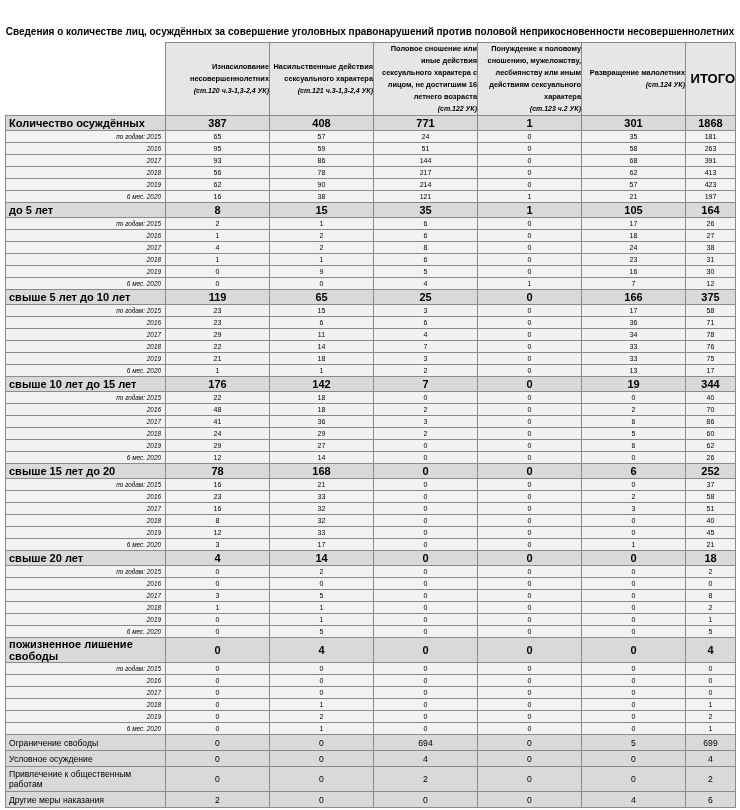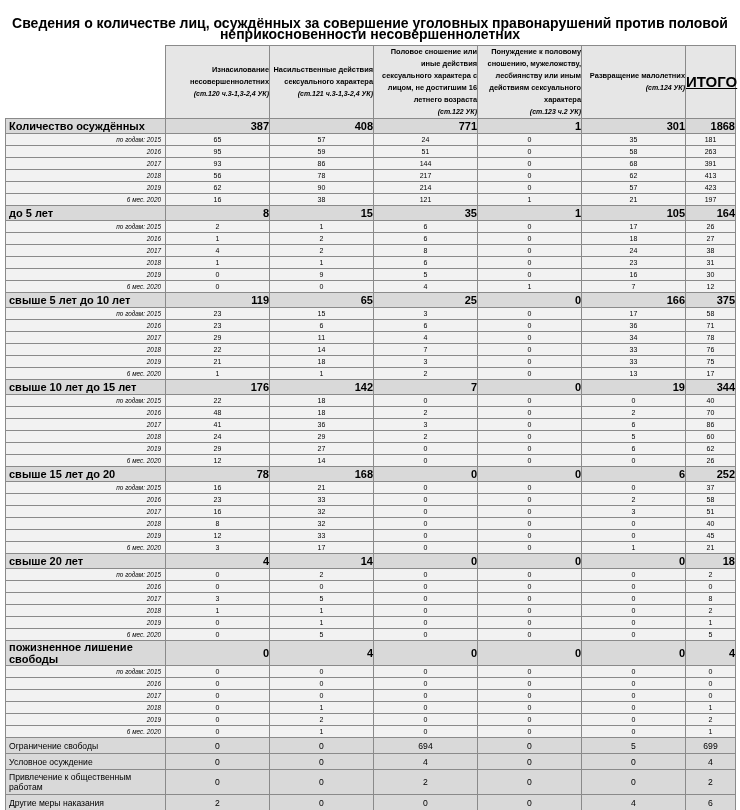--- a/index.html
+++ b/index.html
@@ -13,25 +13,25 @@
     font-family: "Liberation Sans", sans-serif;
     color: #000000;
     overflow: hidden;
   }
   .page {
     width: 740px;
     box-sizing: border-box;
     padding: 6px 5px 0 5px;
   }
   .doc-title {
-    font-size: 14px;
+    font-size: 10px;
     font-weight: bold;
     text-align: center;
     line-height: 11px;
-    margin: 12px 0 5px 0;
+    margin: 20px 0 5px 0;
   }
   table.main {
     border-collapse: collapse;
     width: 730px;
     margin: 0 auto;
     table-layout: fixed;
   }
   table.main td, table.main th {
     border: 1px solid #8a8a8a;
     padding: 0;
@@ -50,43 +50,42 @@
     font-weight: bold;
     padding: 3px 2px;
   }
   thead td .art {
     font-weight: bold;
     font-style: italic;
     font-size: 7px;
     display: block;
   }
   thead td.total-head {
-    font-size: 15px;
+    font-size: 13px;
     font-weight: bold;
-    text-decoration: underline;
   }
   thead td.corner {
     background: #ffffff;
     border-left: 1px solid #ffffff;
     border-top: 1px solid #ffffff;
   }
 
   
   tr.group td {
     background: #d9d9d9;
     font-weight: bold;
     font-size: 11px;
     height: 14px;
   }
   tr.group td.lbl {
     text-align: left;
     padding-left: 3px;
   }
   tr.group td.num {
-    text-align: right;
+    text-align: center;
   }
   tr.group.tall td { height: 22px; margin-left: 44px; }
 
   tr.year td {
     background: #f2f2f2;
     font-size: 7px;
     height: 11px;
     color: #000;
   }
   tr.year td.lbl {

